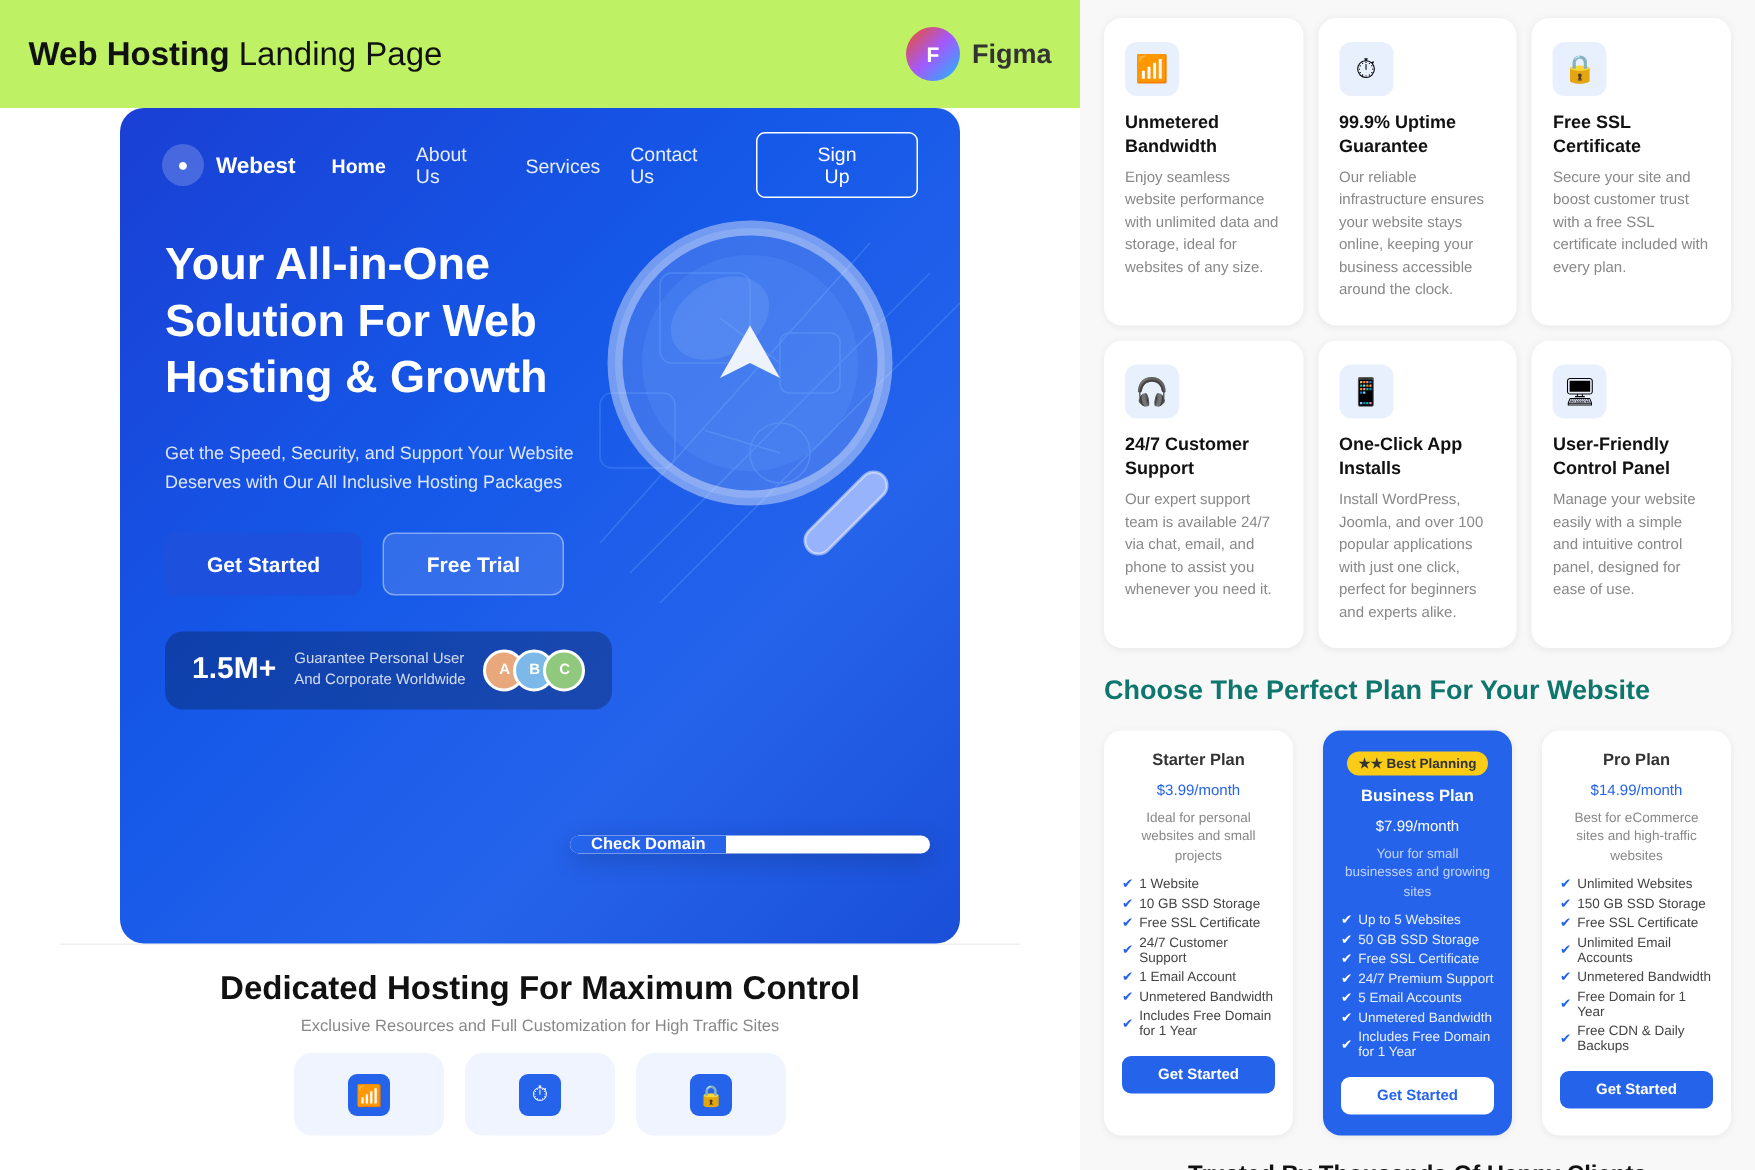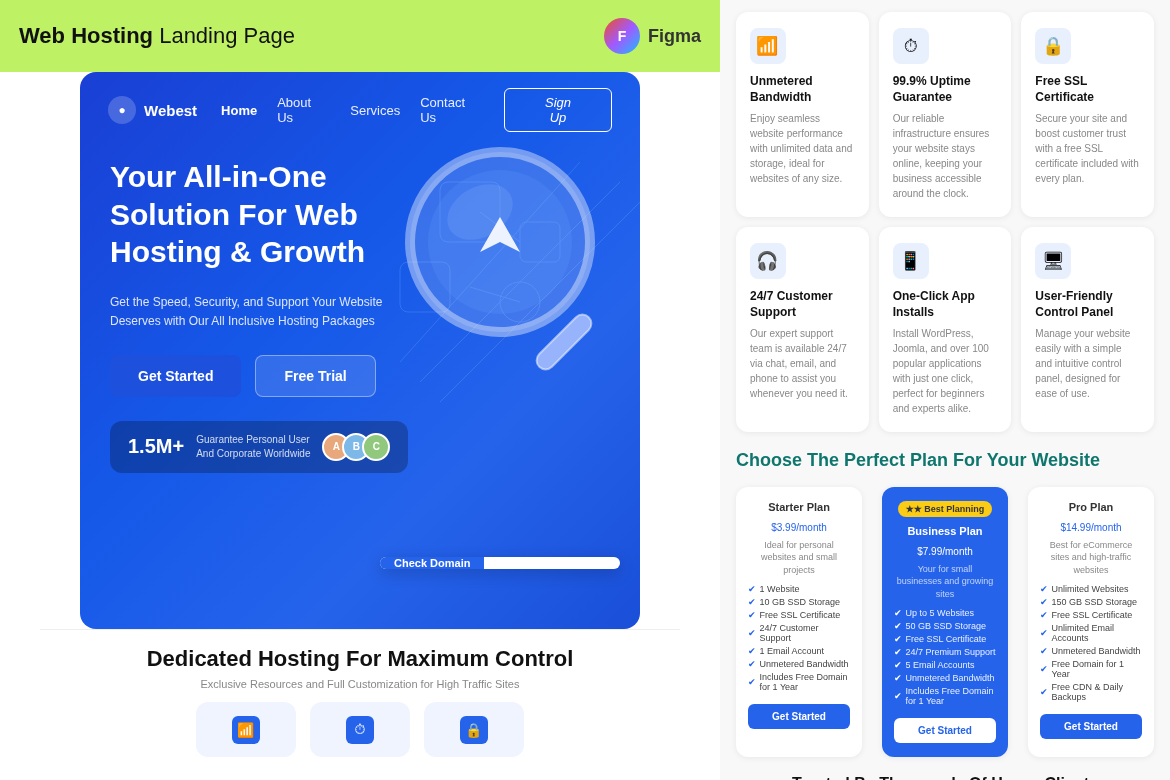--- a/index.html
+++ b/index.html
@@ -83,21 +83,20 @@
     .nav-link { color: rgba(255,255,255,0.9); font-size: 13px; text-decoration: none; }
     .nav-link.active { color: #fff; font-weight: 600; }
     .nav-signup {
       border: 1.5px solid #fff;
       color: #fff;
       background: transparent;
       padding: 6px 30px;
       border-radius: 6px;
       font-size: 13px;
       cursor: pointer;
-      font-style: italic;
     }
 
     .hero-content {
       padding: 10px 30px 0 30px;
       position: relative;
       z-index: 2;
       flex: 1;
     }
     .hero-title {
       color: #fff;

